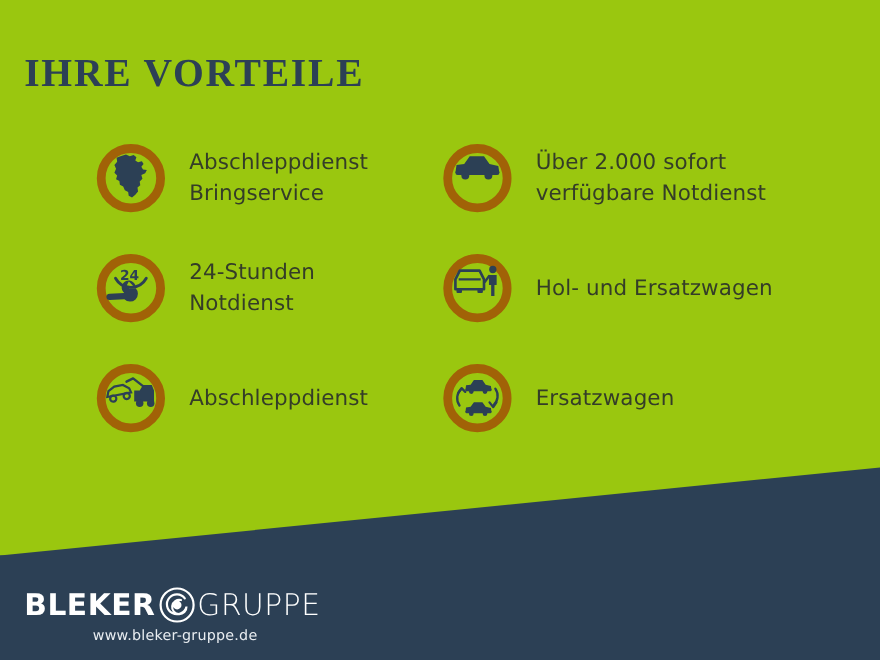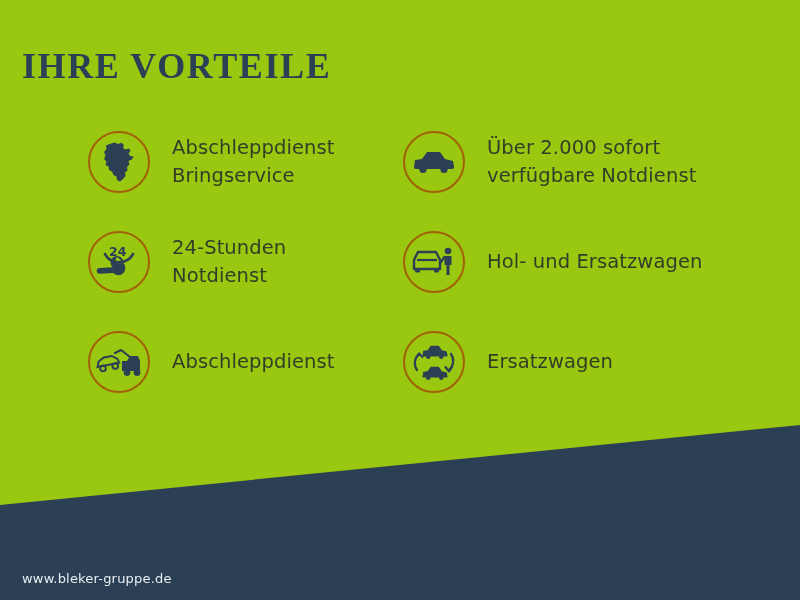--- a/index.html
+++ b/index.html
@@ -57,24 +57,24 @@
     position: relative;
     height: 100px;
     display: flex;
     align-items: center;
   }
   .benefit-icon {
     flex: 0 0 auto;
     width: 62px;
     height: 62px;
     border-radius: 50%;
-    border: 2px solid #a16207;
+    border: 8px solid #a16207;
     box-sizing: border-box;
     display: flex;
-    align-items: center;
+    align-items: flex-start;
     justify-content: center;
     position: relative;
   }
   .benefit-icon svg { display: block; }
   .benefit-label {
     margin-left: 22px;
     font-size: 19.5px;
     line-height: 1.42;
     color: #343d28;
     font-family: "DejaVu Sans", "Liberation Sans", sans-serif;
@@ -109,21 +109,21 @@
   }
   .logo-gruppe {
     font-size: 27px;
     font-weight: 300;
     color: #ffffff;
     letter-spacing: 0.5px;
     line-height: 1;
   }
   .logo-url {
     margin-top: 3px;
-    text-align: left;
+    text-align: right;
     width: 212px;
     font-size: 13px;
     color: #e9edf1;
     letter-spacing: 0.2px;
   }
 </style>
 </head>
 <body>
 
 <div class="slide">
@@ -255,16 +255,27 @@
         </div>
         <div class="benefit-label">
           <span class="line">Ersatzwagen</span>
         </div>
       </div>
 
     </div>
   </div>
 
   <div class="footer">
+    <div class="logo-row">
+      <span class="logo-bleker">BLEKER</span>
+      <span class="logo-mark">
+        <svg width="34" height="34" viewBox="0 0 34 34" aria-hidden="true">
+          <circle cx="17" cy="17" r="15" fill="none" stroke="#ffffff" stroke-width="2"></circle>
+          <path d="M24 11 a9 9 0 1 0 1.5 7.5 a6.5 6.5 0 1 1 -5 -6" fill="none" stroke="#ffffff" stroke-width="2" stroke-linecap="round"></path>
+          <circle cx="17" cy="17" r="4" fill="#ffffff"></circle>
+        </svg>
+      </span>
+      <span class="logo-gruppe">GRUPPE</span>
+    </div>
     <div class="logo-url">www.bleker-gruppe.de</div>
   </div>
 
 </div>
 
 </body></html>

